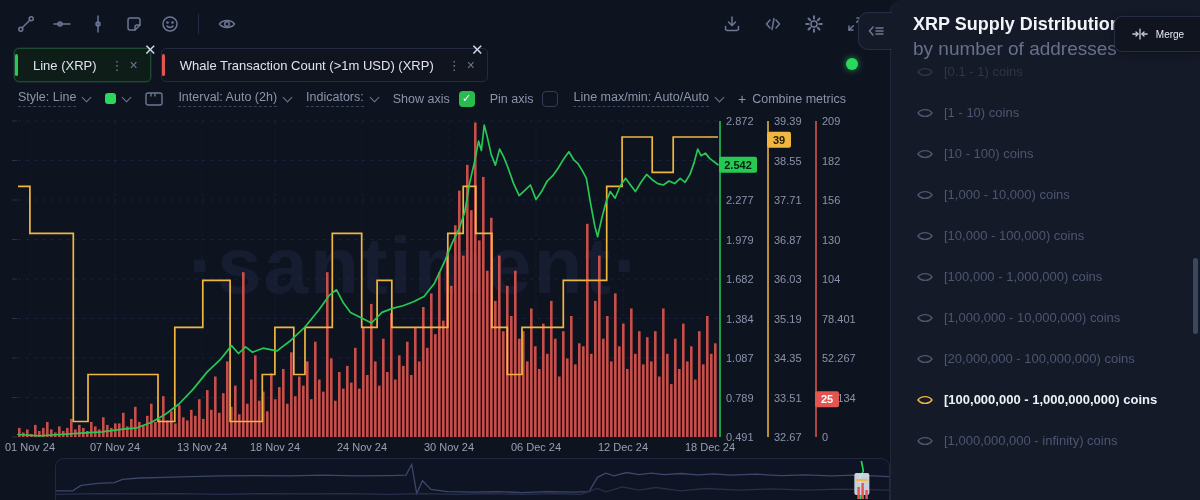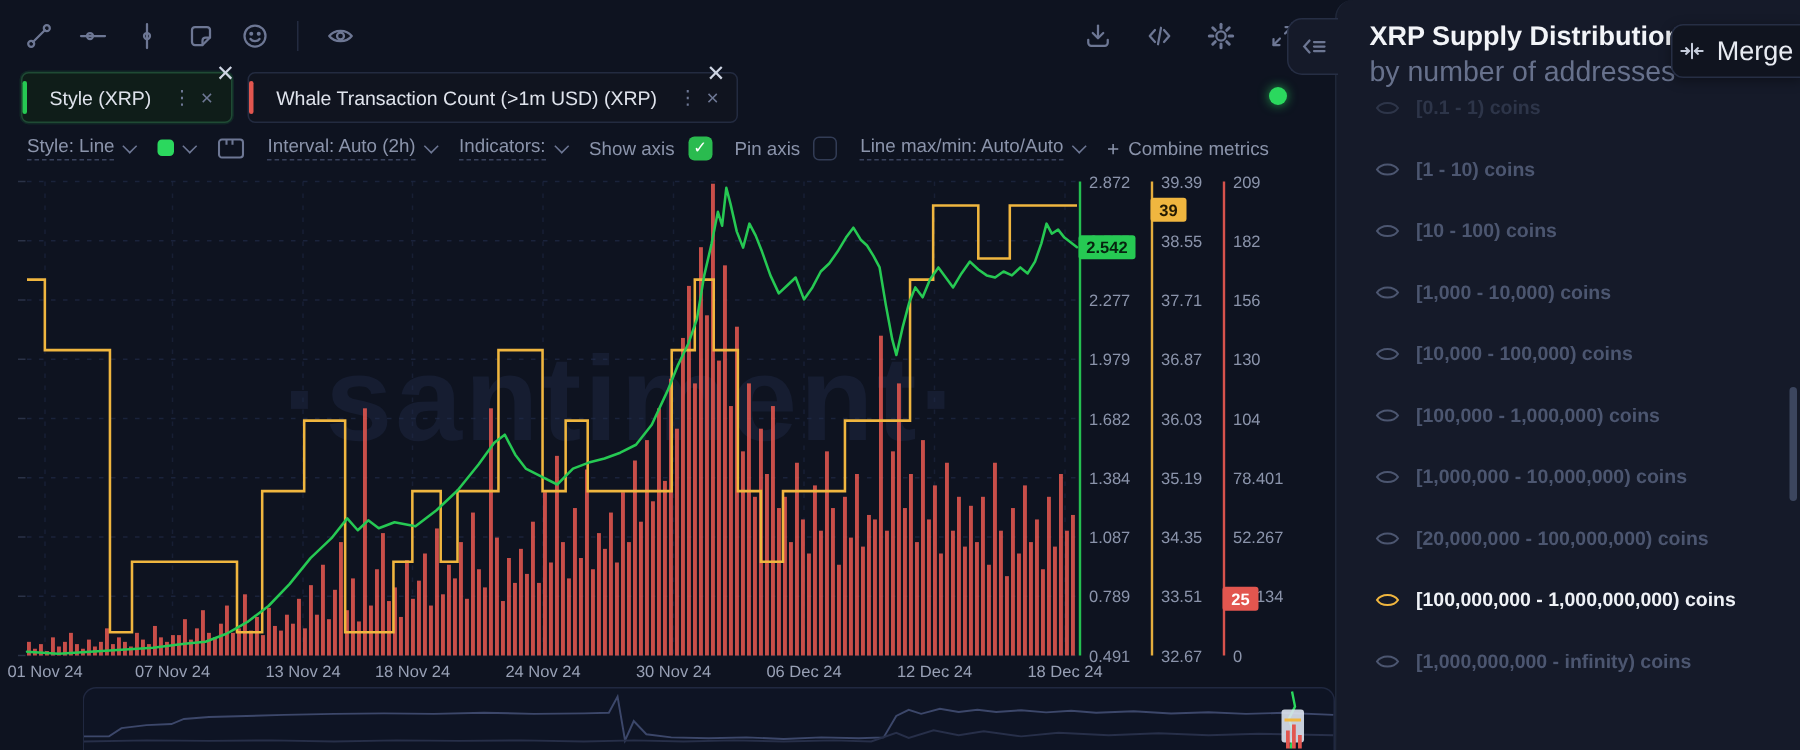--- a/index.html
+++ b/index.html
@@ -40,29 +40,29 @@
   
   #minimap{position:absolute;left:55px;top:458px;border:1px solid #202840;border-bottom:none;
            border-radius:9px 9px 0 0;background:#0e1424;}
   
   .panel{position:absolute;left:890px;top:0;width:310px;height:500px;background:#151a29;
          border-left:1px solid #1f2739;border-top-left-radius:12px;}
   .panel-title{position:absolute;left:22px;top:14px;font-size:18px;font-weight:bold;color:#f2f4f8;}
   .panel-sub{position:absolute;left:22px;top:38px;font-size:19px;color:#67718c;}
   .merge-btn{position:absolute;right:0;top:16px;height:34px;width:86px;background:#10141f;border:1px solid #262e44;
              border-right:none;border-radius:8px 0 0 8px;display:flex;align-items:center;justify-content:center;gap:8px;
-             color:#e8ebf2;font-size:18px;cursor:pointer;box-shadow:0 2px 8px rgba(0,0,0,.35);}
+             color:#e8ebf2;font-size:10px;cursor:pointer;box-shadow:0 2px 8px rgba(0,0,0,.35);}
   .merge-btn svg{stroke:#c6cddc;fill:none;stroke-width:1.5;stroke-linecap:round;}
   .collapse-card{position:absolute;left:858px;top:12px;width:33px;height:36px;background:#151a29;
                  border:1px solid #262e44;border-right:none;border-radius:10px 0 0 10px;
                  display:flex;align-items:center;justify-content:center;cursor:pointer;z-index:4;}
   .collapse-card svg{stroke:#6d7794;fill:none;stroke-width:1.5;stroke-linecap:round;}
   .panel-list{position:absolute;left:0;top:62px;right:0;bottom:0;overflow:hidden;}
   .p-row{height:41px;display:flex;align-items:center;gap:11px;padding-left:26px;font-size:13px;
-         color:#4c5670;cursor:pointer;white-space:nowrap;font-weight:bold;}
+         color:#4c5670;cursor:pointer;white-space:nowrap;}
   .p-row svg{stroke:currentColor;fill:none;stroke-width:1.4;flex:0 0 auto;}
   .p-row.cut{margin-top:-11px;opacity:.45;}
   .p-row.active{color:#eef1f6;font-weight:bold;}
   .p-row.active svg{stroke:#f0b63f;}
   .scrollbar{position:absolute;right:3px;top:258px;width:5px;height:76px;border-radius:3px;background:#3c465f;}
 </style>
 </head>
 <body>
 
 <div class="stage">
@@ -155,21 +155,21 @@
         <path d="M6,4 L2.5,8 L6,12"></path>
         <line x1="9" y1="5" x2="16" y2="5"></line>
         <line x1="9" y1="8" x2="16" y2="8"></line>
         <line x1="9" y1="11" x2="16" y2="11"></line>
       </svg>
   </div>
 
   <div class="tabrow">
     <div class="tab price">
       <span class="accent" style="background:#26c953"></span>
-      <span style="margin-left:6px">Style (XRP)</span>
+      <span style="margin-left:6px">Line (XRP)</span>
       <span class="kebab">⋮</span>
       <span class="closex">×</span>
     </div>
     <div class="tab">
       <span class="accent" style="background:#e2564f"></span>
       <span style="margin-left:6px">Whale Transaction Count (&gt;1m USD) (XRP)</span>
       <span class="kebab">⋮</span>
       <span class="closex">×</span>
     </div>
   </div>

